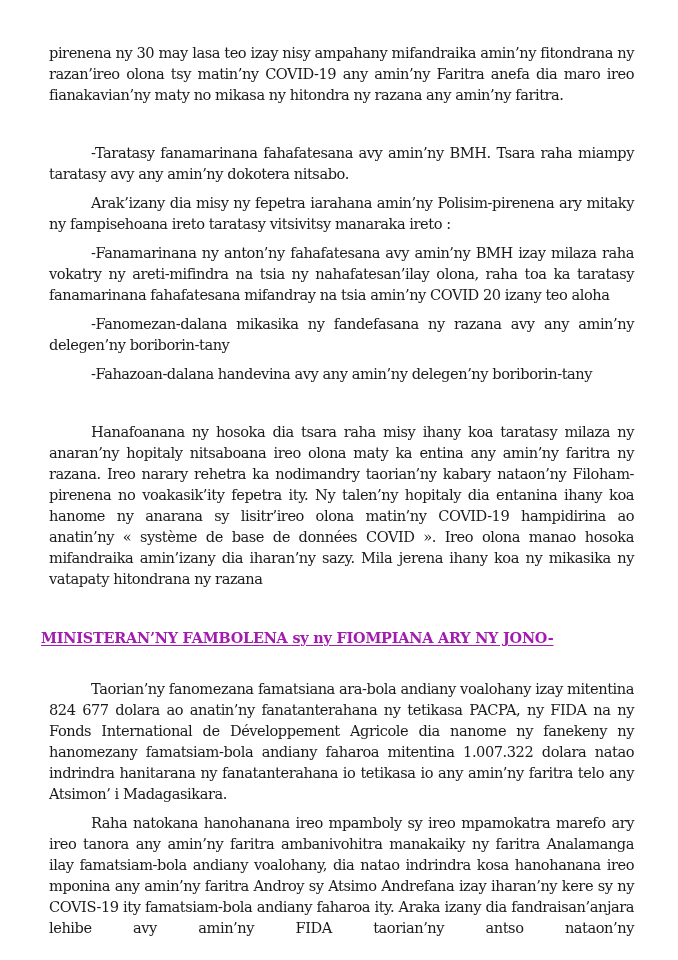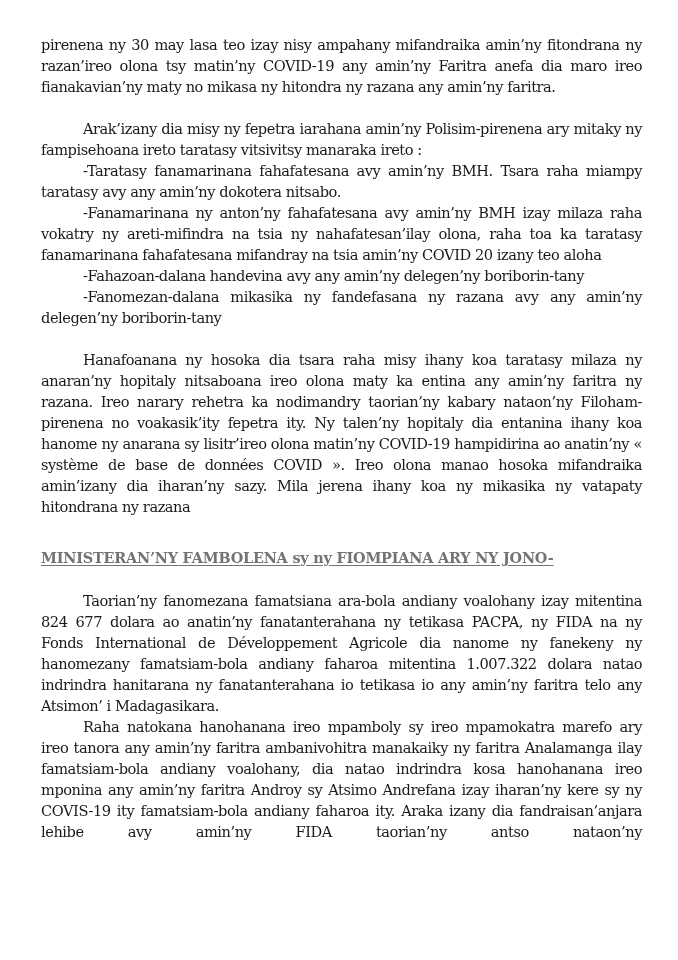--- a/index.html
+++ b/index.html
@@ -3,44 +3,44 @@
   <meta charset="utf-8">
   <style>
     html, body { margin: 0; padding: 0; background: #ffffff; }
     body { width: 678px; height: 960px; overflow: hidden; position: relative; }
     .page {
       position: absolute; left: 41px; top: 34px; width: 601px;
       font-family: "DejaVu Serif", "Liberation Serif", serif;
       font-size: 14.6px; line-height: 21px; color: #1a1a1a;
       letter-spacing: -0.45px;
     }
-    p { margin: 0; text-align: justify; }
+    p { margin: 8px; text-align: justify; }
     .indent { text-indent: 42px; }
     .gap { height: 21px; }
     .gap2 { height: 30px; }
     .heading {
       font-family: "DejaVu Serif", "Liberation Serif", serif;
       font-weight: bold; font-size: 14.4px; line-height: 22px;
-      letter-spacing: -0.2px; color: #737373; text-align: justify;
+      letter-spacing: -0.2px; color: #a21caf; text-align: justify;
     }
     .heading .ul { text-decoration: underline; text-underline-offset: 2px; }
     .heading .rest { display: block; text-align: justify; text-align-last: left; }
     .last-line-justify { text-align-last: justify; }
   </style>
 </head>
 <body>
 
 <div class="page">
   <p>pirenena ny 30 may lasa teo izay nisy ampahany mifandraika amin’ny fitondrana ny razan’ireo olona tsy matin’ny COVID-19 any amin’ny Faritra anefa dia maro ireo fianakavian’ny maty no mikasa ny hitondra ny razana any amin’ny faritra.</p>
   <div class="gap"></div>
+  <p class="indent">-Taratasy fanamarinana fahafatesana avy amin’ny BMH. Tsara raha miampy taratasy avy any amin’ny dokotera nitsabo.</p>
   <p class="indent">Arak’izany dia misy ny fepetra iarahana amin’ny Polisim-pirenena ary mitaky ny fampisehoana ireto taratasy vitsivitsy manaraka ireto :</p>
-  <p class="indent">-Taratasy fanamarinana fahafatesana avy amin’ny BMH. Tsara raha miampy taratasy avy any amin’ny dokotera nitsabo.</p>
   <p class="indent">-Fanamarinana ny anton’ny fahafatesana avy amin’ny BMH izay milaza raha vokatry ny areti-mifindra na tsia ny nahafatesan’ilay olona, raha toa ka taratasy fanamarinana fahafatesana mifandray na tsia amin’ny COVID 20 izany teo aloha</p>
+  <p class="indent">-Fanomezan-dalana mikasika ny fandefasana ny razana avy any amin’ny delegen’ny boriborin-tany</p>
   <p class="indent">-Fahazoan-dalana handevina avy any amin’ny delegen’ny boriborin-tany</p>
-  <p class="indent">-Fanomezan-dalana mikasika ny fandefasana ny razana avy any amin’ny delegen’ny boriborin-tany</p>
   <div class="gap"></div>
   <p class="indent">Hanafoanana ny hosoka dia tsara raha misy ihany koa taratasy milaza ny anaran’ny hopitaly nitsaboana ireo olona maty ka entina any amin’ny faritra ny razana. Ireo narary rehetra ka nodimandry taorian’ny kabary nataon’ny Filoham-pirenena no voakasik’ity fepetra ity. Ny talen’ny hopitaly dia entanina ihany koa hanome ny anarana sy lisitr’ireo olona matin’ny COVID-19 hampidirina ao anatin’ny « système de base de données COVID ». Ireo olona manao hosoka mifandraika amin’izany dia iharan’ny sazy. Mila jerena ihany koa ny mikasika ny vatapaty hitondrana ny razana</p>
   <div class="gap2"></div>
   <div class="heading">
     <span class="ul">MINISTERAN’NY FAMBOLENA sy ny FIOMPIANA ARY NY JONO-</span>
   </div>
   <div class="gap"></div>
   <p class="indent">Taorian’ny fanomezana famatsiana ara-bola andiany voalohany izay mitentina 824 677 dolara ao anatin’ny fanatanterahana ny tetikasa PACPA, ny FIDA na ny Fonds International de Développement Agricole dia nanome ny fanekeny ny hanomezany famatsiam-bola andiany faharoa mitentina 1.007.322 dolara natao indrindra hanitarana ny fanatanterahana io tetikasa io any amin’ny faritra telo any Atsimon’ i Madagasikara.</p>
   <p class="indent last-line-justify">Raha natokana hanohanana ireo mpamboly sy ireo mpamokatra marefo ary ireo tanora any amin’ny faritra ambanivohitra manakaiky ny faritra Analamanga ilay famatsiam-bola andiany voalohany, dia natao indrindra kosa hanohanana ireo mponina any amin’ny faritra Androy sy Atsimo Andrefana izay iharan’ny kere sy ny COVIS-19 ity famatsiam-bola andiany faharoa ity. Araka izany dia fandraisan’anjara lehibe avy amin’ny FIDA taorian’ny antso nataon’ny</p>
 </div>

